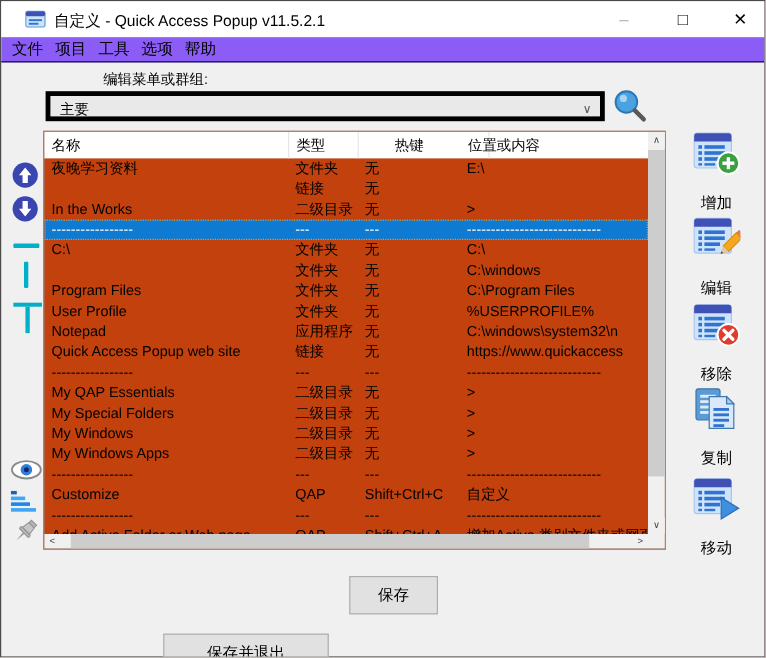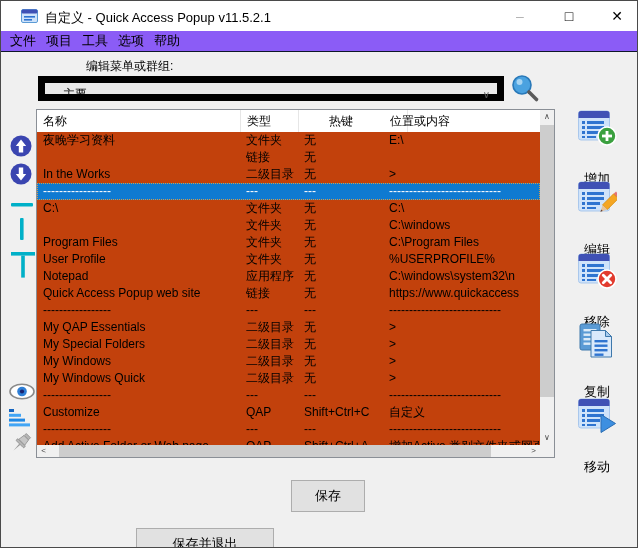--- a/index.html
+++ b/index.html
@@ -16,22 +16,22 @@
   .win-max { left:548px; }
   .win-close { left:596px; }
   
   .menubar { position:absolute; top:30px; left:0; right:0; height:21px; background:#8b5cf6;
              display:flex; align-items:center; padding-left:4px; font-size:13px;
              border-bottom:1px solid #0f172a; }
   .menu-item { padding:2px 5px 3px; white-space:nowrap; }
   
   .edit-label { position:absolute; left:37px; top:57px; font-size:12px; color:#000;margin-left:48px; }
   .combo { position:absolute; left:37px; top:75px; width:466px; height:25px;
-           background:#e9e9e9; border:7px solid #000000; font-size:12px;
-           line-height:23px; padding-left:18px; color:#000; }
+           background:#e9e9e9; border:4px solid #000000; font-size:12px;
+           line-height:23px; padding-left:8px; color:#000; }
   .combo-chevron { position:absolute; right:7px; top:0; height:23px; line-height:23px;
                    font-size:10px; color:#555; }
   .search-btn { position:absolute; left:508px; top:72px; width:32px; height:32px;
                 background:transparent; border:none; }
   
   .table { position:absolute; left:35px; top:108px; width:519px; height:349px;
            background:#c2410c; border:1px solid #8a8f96; font-size:12px; color:#000; }
   .thead { position:absolute; top:0; left:0; width:503px; height:22px; background:#fff; }
   .th { position:absolute; top:0; height:22px; line-height:22px; padding-left:6px;
         border-right:1px solid #e6e6e6; overflow:hidden; white-space:nowrap; }
@@ -53,21 +53,21 @@
   .hs-left, .hs-right { position:absolute; top:0; width:13px; height:12px; text-align:center;
                         line-height:12px; font-size:8px; color:#474747; }
   .hs-left { left:0; } .hs-right { right:0; }
   .hs-thumb { position:absolute; left:22px; top:0; width:432px; height:12px; background:#cdcdcd; }
   .sb-corner { position:absolute; right:0; bottom:0; width:14px; height:12px; background:#f0f0f0; }
   
   .ltb-btn { position:absolute; background:transparent; border:none; padding:0; line-height:0; }
   
   .rbtn { position:absolute; left:563px; width:66px; text-align:center; background:transparent;
           border:none; padding:0; font-family:inherit; }
-  .rbtn .cap { display:block; font-size:13px; color:#000; margin-top:19px; }
+  .rbtn .cap { display:block; font-size:13px; color:#000; margin-top:9px; }
   
   .fbtn { position:absolute; top:479px; height:32px; background:#e1e1e1;
           border:1px solid #adadad; font-size:13px; color:#000; font-family:inherit;
           display:flex; align-items:center; justify-content:center; }
   .fbtn-saveexit { left:135px; width:138px;margin-top:48px; }
   .fbtn-save { left:290px; width:74px; }
   .fbtn-cancel { left:404px; width:97px; border:2px solid #0f7ad1; }
 </style>
 </head>
 <body>
@@ -197,21 +197,21 @@
           <span class="cell c2">无</span>
           <span class="cell c3">&gt;</span>
         </div>
         <div class="trow">
           <span class="cell c0">My Windows</span>
           <span class="cell c1">二级目录</span>
           <span class="cell c2">无</span>
           <span class="cell c3">&gt;</span>
         </div>
         <div class="trow">
-          <span class="cell c0">My Windows Quick</span>
+          <span class="cell c0">My Windows Apps</span>
           <span class="cell c1">二级目录</span>
           <span class="cell c2">无</span>
           <span class="cell c3">&gt;</span>
         </div>
         <div class="trow">
           <span class="cell c0">-----------------</span>
           <span class="cell c1">---</span>
           <span class="cell c2">---</span>
           <span class="cell c3">----------------------------</span>
         </div>

